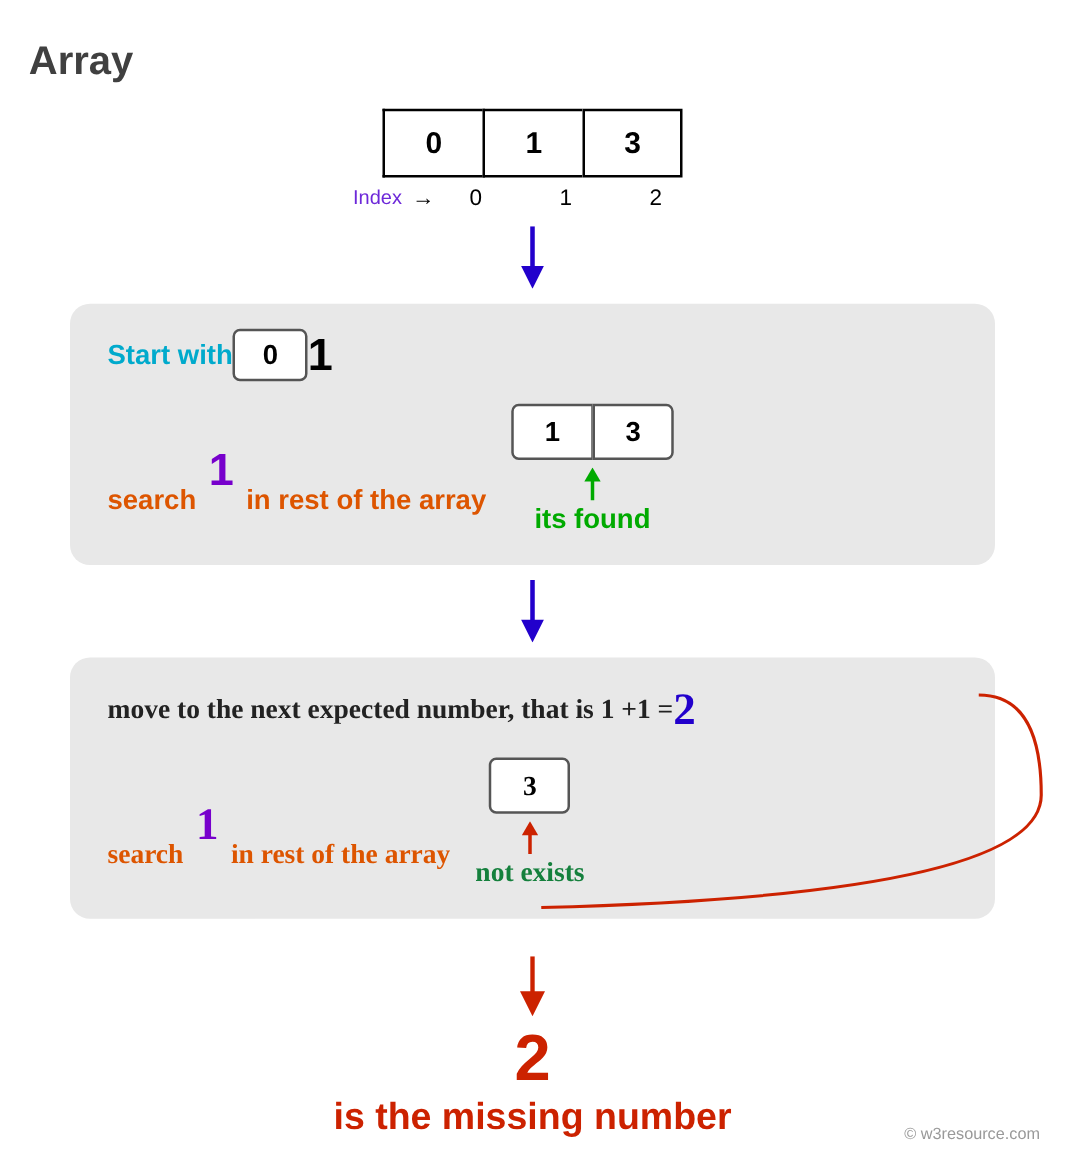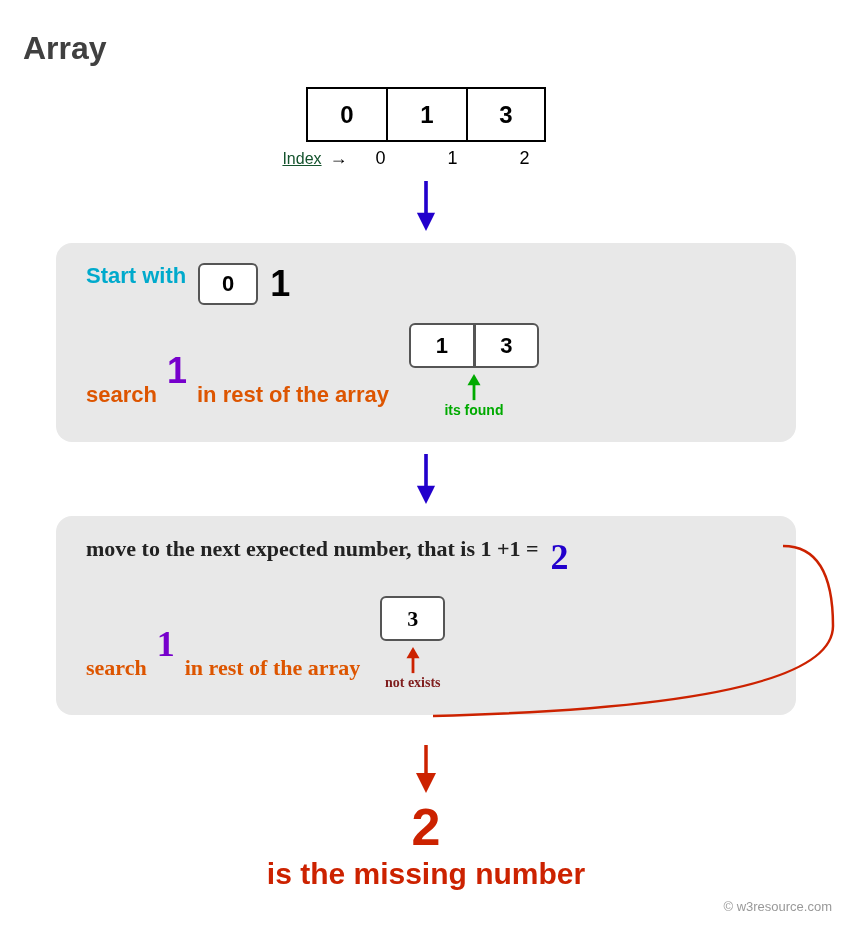--- a/index.html
+++ b/index.html
@@ -57,23 +57,22 @@
 
     .index-row {
       display: flex;
       align-items: center;
       margin-top: 6px;
       margin-left: -30px;
     }
 
     .index-label {
       font-size: 16px;
-      color: #14532d;
+      color: #6d28d9;
       margin-right: 8px;
-      text-decoration: underline;
     }
 
     .arrow-right {
       font-size: 18px;
       margin-right: 18px;
     }
 
     .index-nums {
       display: flex;
       gap: 42px;
@@ -102,27 +101,27 @@
     .step-box {
       background: #e8e8e8;
       border-radius: 16px;
       width: 740px;
       padding: 20px 30px 24px 30px;
       position: relative;
     }
 
     .step-line1 {
       display: flex;
-      gap: 12px;
+      align-items: center;
       flex-wrap: wrap;
     }
 
     .text-cyan { color: #00aacc; font-size: 22px; font-weight: bold; }
     .text-purple { color: #7700cc; font-size: 22px; font-weight: bold; }
-    .text-red { color: #7f1d1d; font-size: 22px; font-weight: bold; }
+    .text-red { color: #15803d; font-size: 22px; font-weight: bold; }
     .text-orange { color: #dd5500; font-size: 22px; font-weight: bold; margin-top: 48px; }
     .text-green { color: #00aa00; font-size: 22px; font-weight: bold; }
     .text-blue { color: #2200cc; font-size: 22px; font-weight: bold; }
     .text-dark { color: #222; font-size: 22px; font-weight: bold; }
     .text-black-lg { color: #000; font-size: 36px; font-weight: bold; }
 
     .small-box {
       border: 2px solid #555;
       border-radius: 6px;
       width: 60px;
@@ -181,21 +180,21 @@
       margin-top: 6px;
       position: relative;
     }
 
     .found-arrow-up {
       width: 20px;
       height: 28px;
     }
 
     .found-text {
-      font-size: 14px;
+      font-size: 22px;
       font-weight: bold;
     }
 
     
     .result-section {
       display: flex;
       flex-direction: column;
       align-items: center;
       margin-top: 0;
     }

